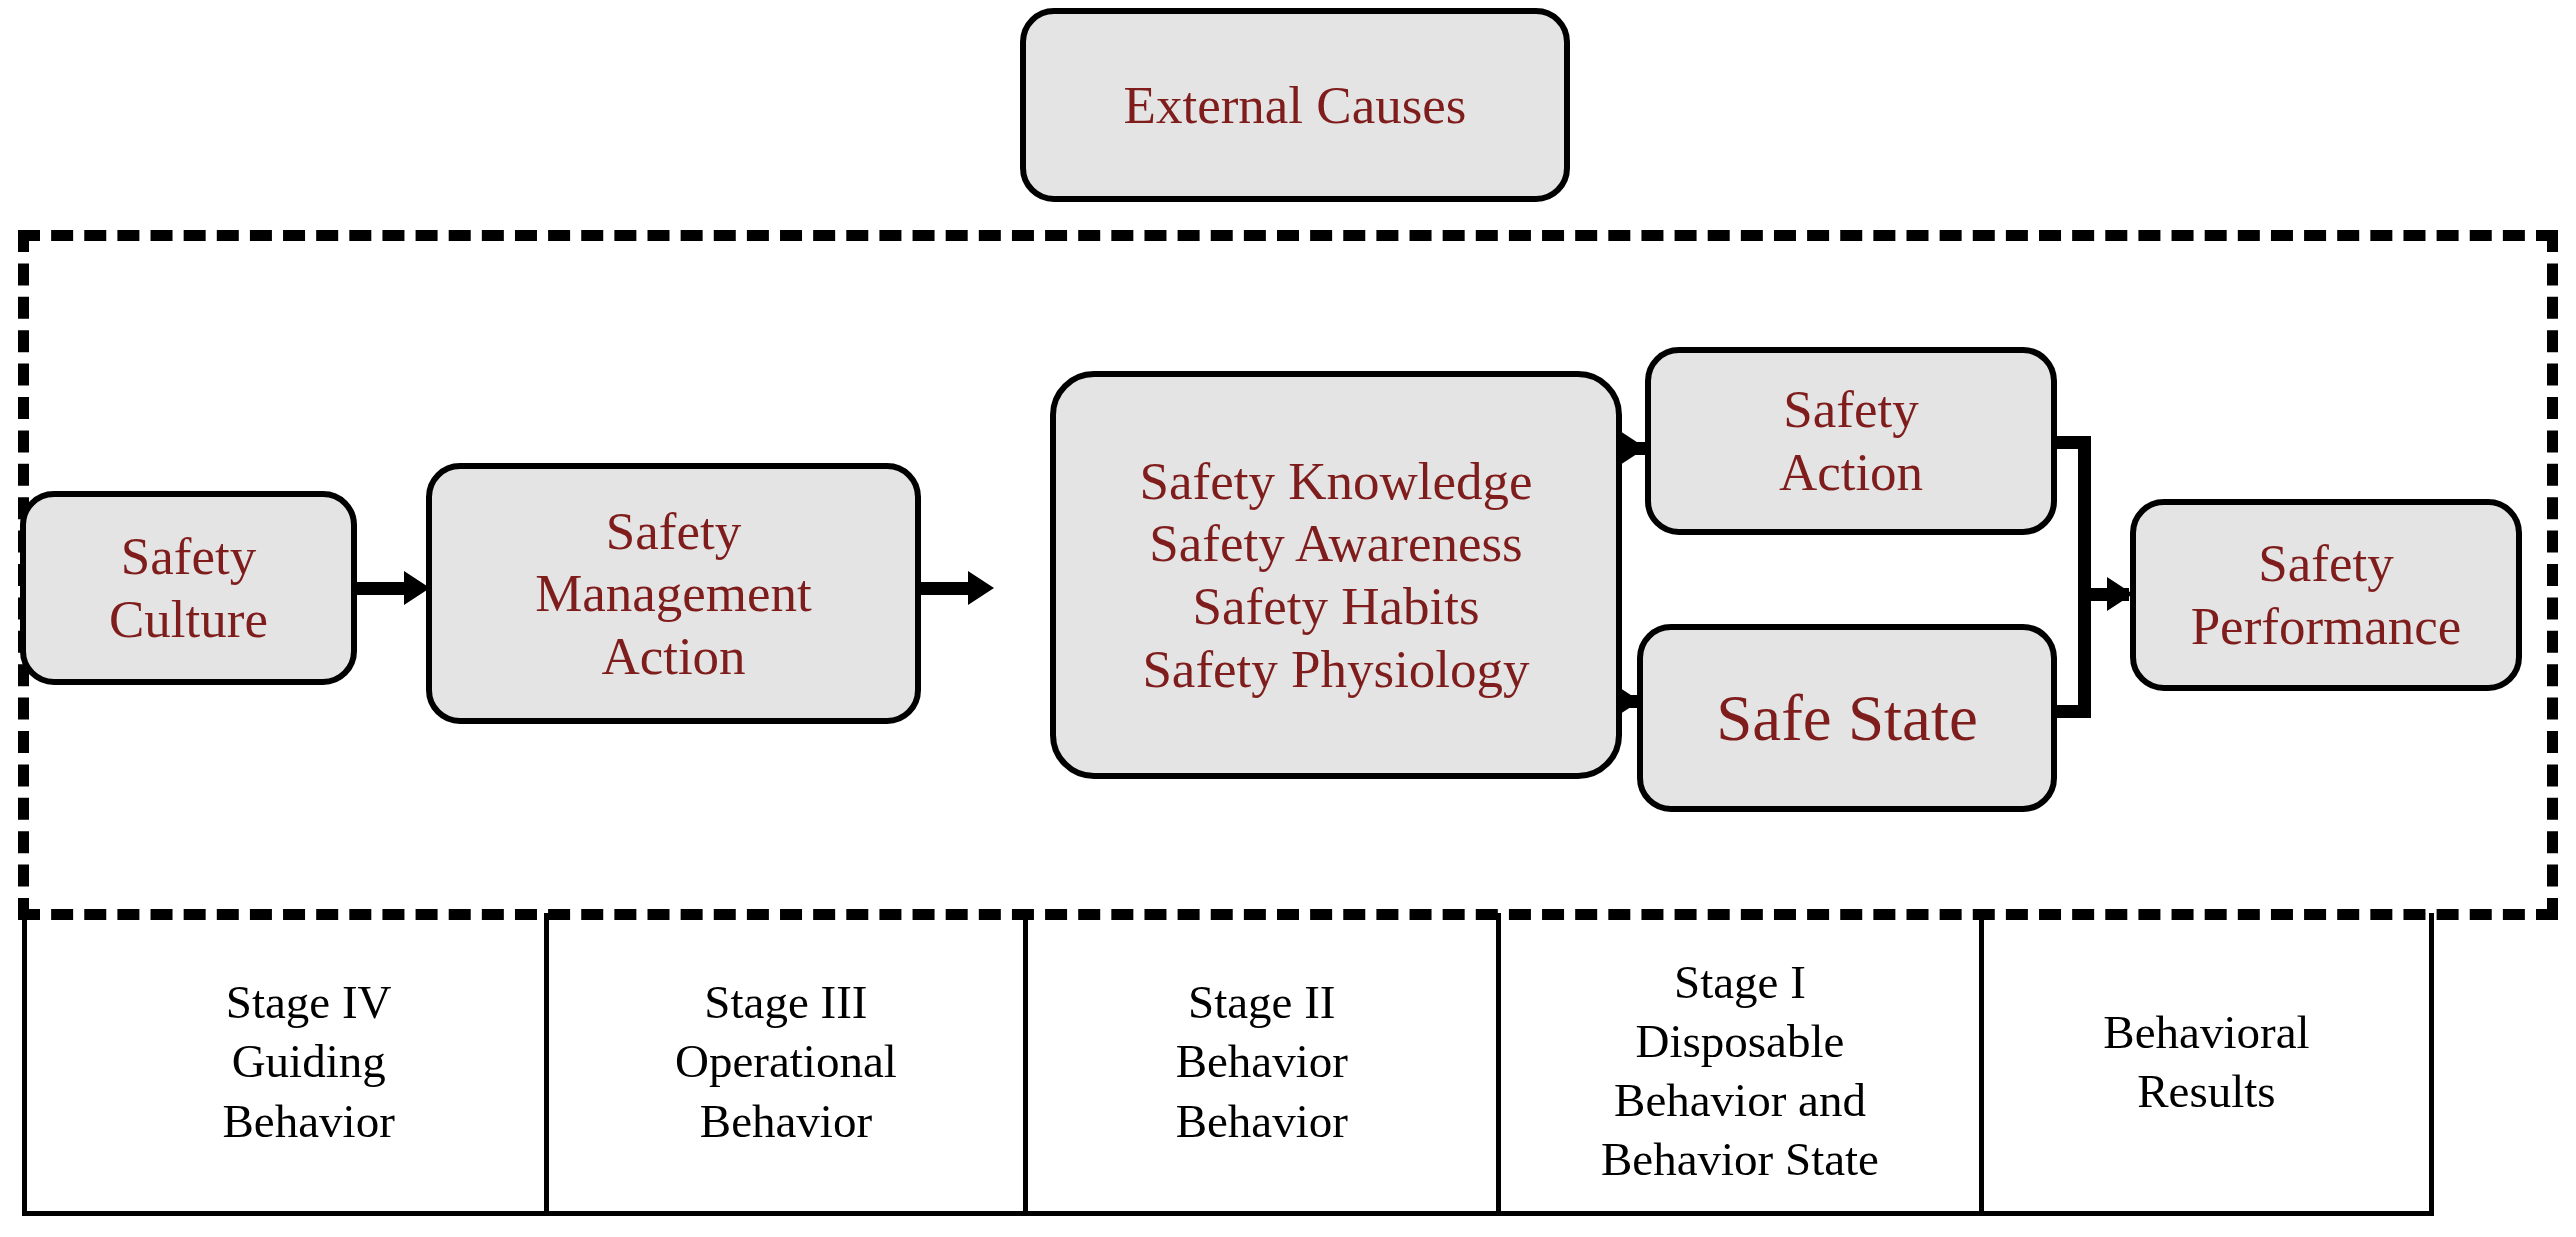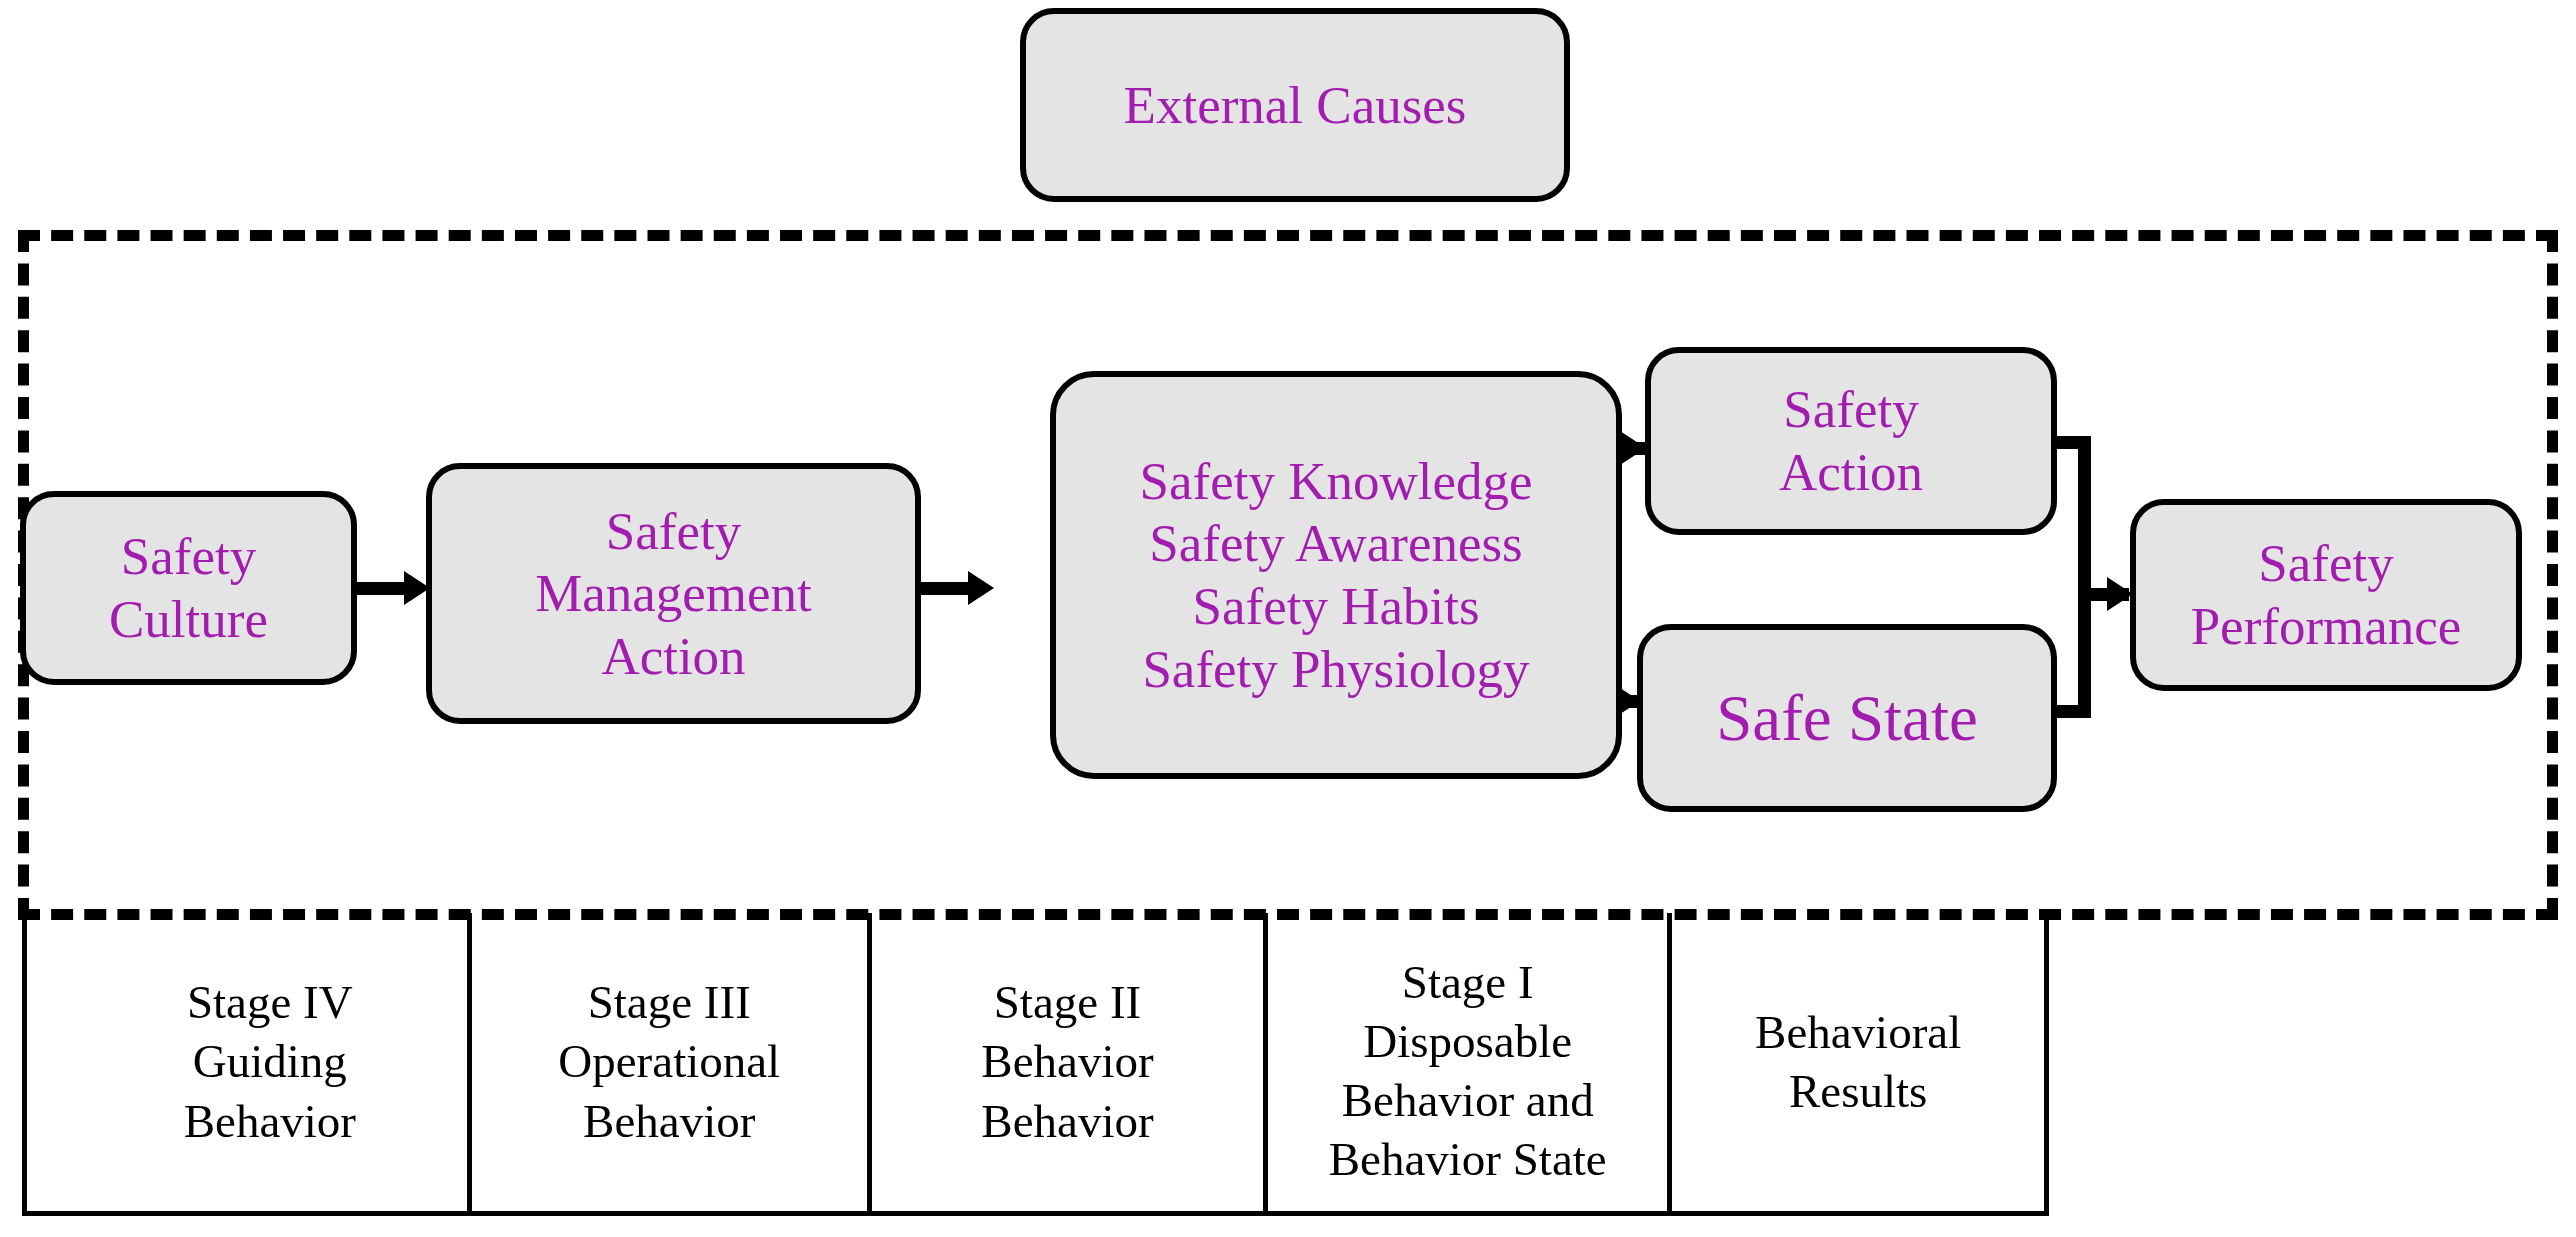--- a/index.html
+++ b/index.html
@@ -20,21 +20,21 @@
   .node {
     position: absolute;
     box-sizing: border-box;
     background: #e4e4e4;
     border: 6px solid #000000;
     border-radius: 34px;
     display: flex;
     align-items: center;
     justify-content: flex-end;
     text-align: center;
-    color: #a21caf;
+    color: #7f1d1d;
     line-height: 1.18;
     z-index: 5;
   }
   .node .lines {
     display: block;
     width: 100%;
   }
   .node .lines span {
     display: block;
     white-space: nowrap;
@@ -51,21 +51,21 @@
     border: 11px dashed #000000;
     background: transparent;
     z-index: 1;
   }
 
   
   #stage-band {
     position: absolute;
     left: 22px;
     top: 913px;
-    width: 2027px;
+    width: 2412px;
     height: 303px;
     box-sizing: border-box;
     border: 5px solid #000000;
     border-top: none;
     display: flex;
     z-index: 3;
     background: transparent;
     padding-left: 46px;
   }
   #stage-band .stage-cell {

